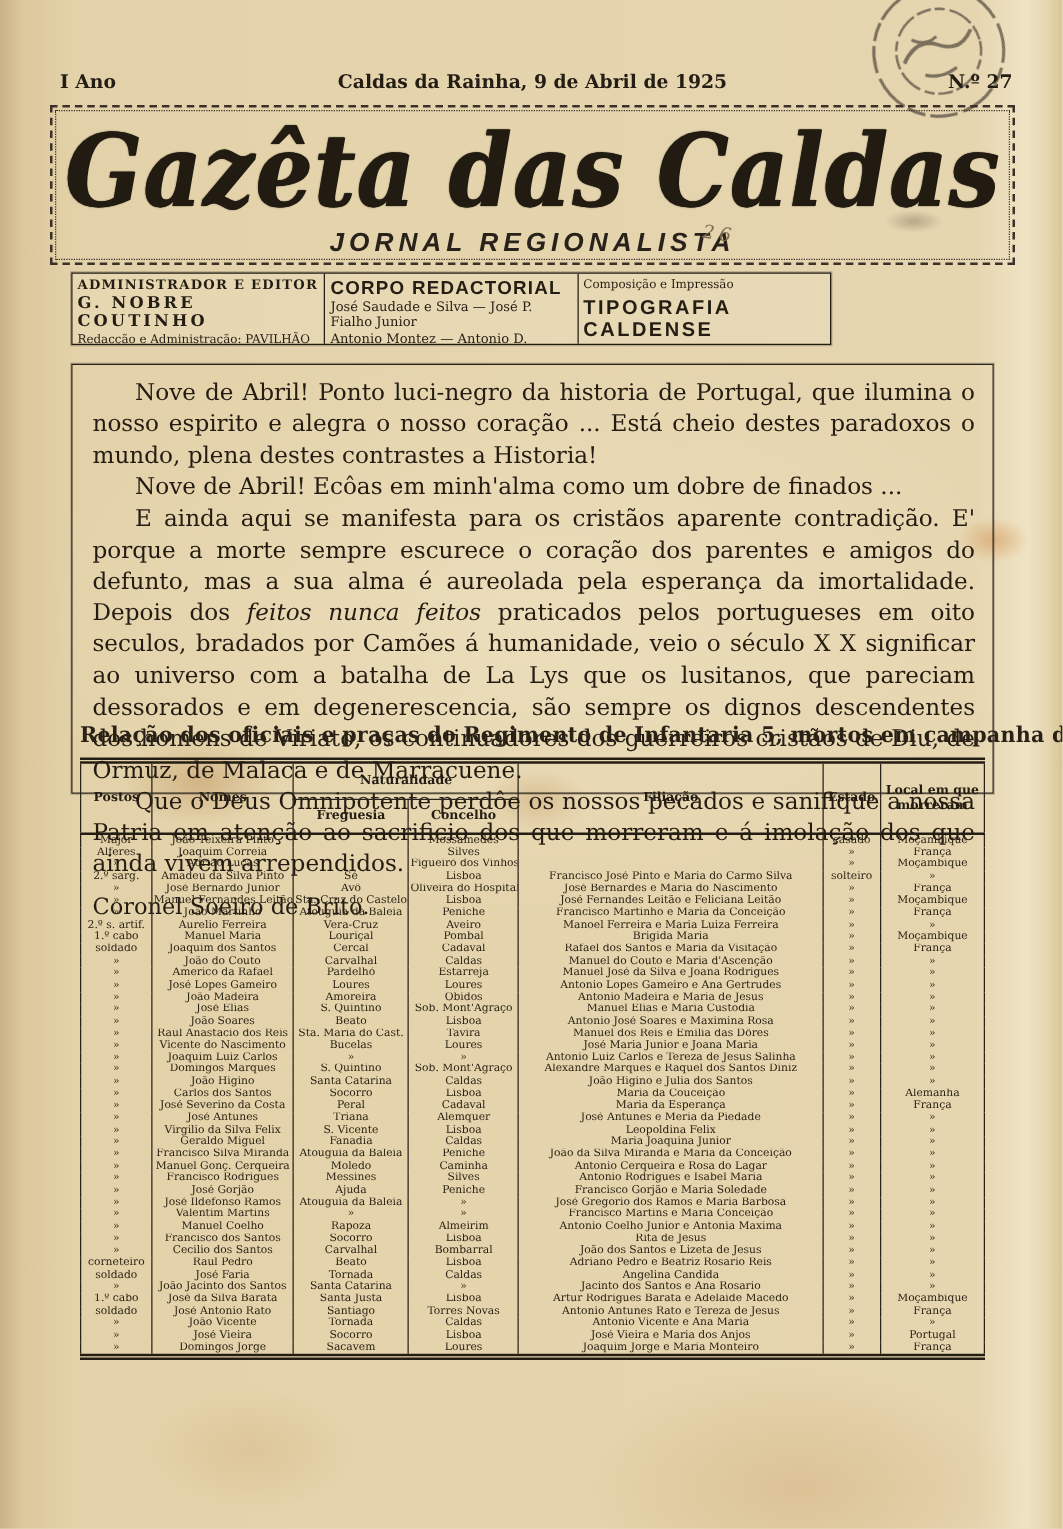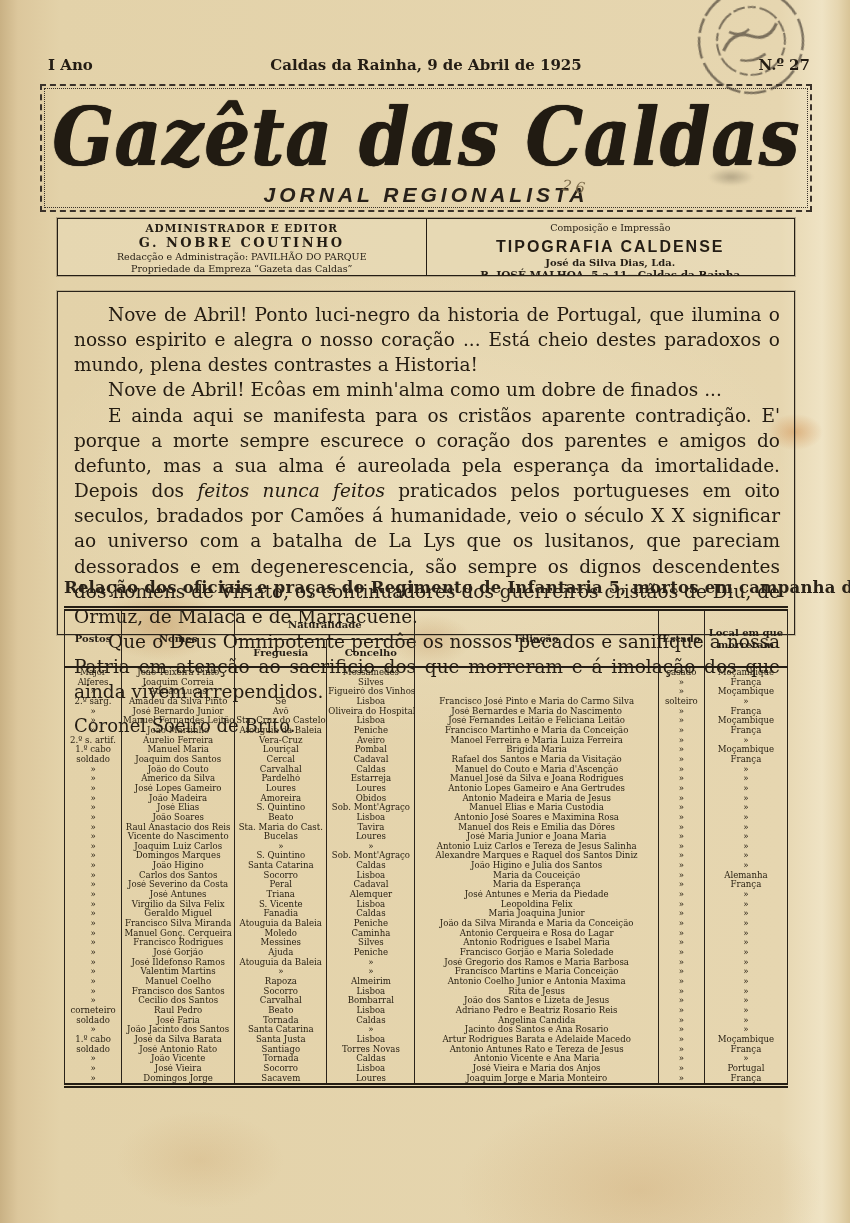--- a/index.html
+++ b/index.html
@@ -41,23 +41,23 @@
   .masthead .subtitle {
       margin-top:4px; font-family:"Liberation Sans", sans-serif; font-weight:bold;
       font-size:21px; letter-spacing:4px; color:#29221a;
   }
   .hand-note { position:absolute; top:178px; left:562px; font-style:italic; font-size:15px;
                color:#7d6c4c; transform:rotate(8deg); letter-spacing:4px; }
   .smudge { position:absolute; top:168px; left:708px; width:46px; height:18px; border-radius:50%;
             background:radial-gradient(rgba(90,80,60,.35), rgba(90,80,60,0) 70%); filter:blur(1px); }
 
   
-  .infobox { position:absolute; top:218px; left:57px; width:738px; height:58px;
+  .infobox { position:absolute; top:218px; left:57px; width:608px; height:58px;
              border:1px solid #241d14; box-shadow:0 0 0 1px rgba(36,29,20,.25);
-             display:flex; text-align:center; background:rgba(240,232,205,.25); }
+             display:flex; background:rgba(240,232,205,.25); }
   .infobox .col { flex:1; padding:3px 4px 2px; overflow:hidden; }
   .infobox .col + .col { border-left:1px solid #241d14; }
   .ib-l1 { font-size:10.5px; font-weight:bold; letter-spacing:1px; }
   .ib-l2 { font-size:13px; font-weight:bold; letter-spacing:2.5px; margin-top:1px; }
   .ib-sm { font-size:9.5px; margin-top:1px; }
   .ib-corpo { font-family:"Liberation Sans", sans-serif; font-size:15px; font-weight:bold; letter-spacing:1px; }
   .ib-names { font-size:10.5px; margin-top:1px; }
   .ib-tiny { font-size:9.5px; }
   .ib-tip { font-family:"Liberation Sans", sans-serif; font-size:16px; font-weight:bold; letter-spacing:2px; margin-top:5px; }
   .ib-dias { font-size:10px; font-weight:bold; margin-top:1px; }
@@ -115,20 +115,26 @@
   </div>
   <div class="hand-note" data-interactable="false">26</div>
   <div class="smudge" data-interactable="false"></div>
 
   <div class="infobox" data-interactable="false">
     <div class="col" data-interactable="false">
       <div class="ib-l1" data-interactable="false">ADMINISTRADOR E EDITOR</div>
       <div class="ib-l2" data-interactable="false">G. NOBRE COUTINHO</div>
       <div class="ib-sm" data-interactable="false">Redacção e Administração: PAVILHÃO DO PARQUE</div>
       <div class="ib-sm" data-interactable="false">Propriedade da Empreza “Gazeta das Caldas”</div>
+    </div>
+    <div class="col" data-interactable="false">
+      <div class="ib-corpo" data-interactable="false">CORPO REDACTORIAL</div>
+      <div class="ib-names" data-interactable="false">José Saudade e Silva — José P. Fialho Junior</div>
+      <div class="ib-names" data-interactable="false">Antonio Montez — Antonio D. França Borges</div>
+
     </div>
     <div class="col" data-interactable="false">
       <div class="ib-tiny" data-interactable="false">Composição e Impressão</div>
       <div class="ib-tip" data-interactable="false">TIPOGRAFIA CALDENSE</div>
       <div class="ib-dias" data-interactable="false">José da Silva Dias, Lda.</div>
       <div class="ib-addr" data-interactable="false">R. JOSÉ MALHOA, 5 a 11—Caldas da Rainha</div>
     </div>
   </div>
 
   <div class="article" data-interactable="false">
@@ -261,21 +267,21 @@
             <td class="c0" data-interactable="false">»</td>
             <td class="c1" data-interactable="false">João do Couto</td>
             <td class="c2" data-interactable="false">Carvalhal</td>
             <td class="c3" data-interactable="false">Caldas</td>
             <td class="c4" data-interactable="false">Manuel do Couto e Maria d'Ascenção</td>
             <td class="c5" data-interactable="false">»</td>
             <td class="c6" data-interactable="false">»</td>
           </tr>
           <tr data-interactable="false">
             <td class="c0" data-interactable="false">»</td>
-            <td class="c1" data-interactable="false">Americo da Silva</td>
+            <td class="c1" data-interactable="false">Americo da Rafael</td>
             <td class="c2" data-interactable="false">Pardelhó</td>
             <td class="c3" data-interactable="false">Estarreja</td>
             <td class="c4" data-interactable="false">Manuel José da Silva e Joana Rodrigues</td>
             <td class="c5" data-interactable="false">»</td>
             <td class="c6" data-interactable="false">»</td>
           </tr>
           <tr data-interactable="false">
             <td class="c0" data-interactable="false">»</td>
             <td class="c1" data-interactable="false">José Lopes Gameiro</td>
             <td class="c2" data-interactable="false">Loures</td>

